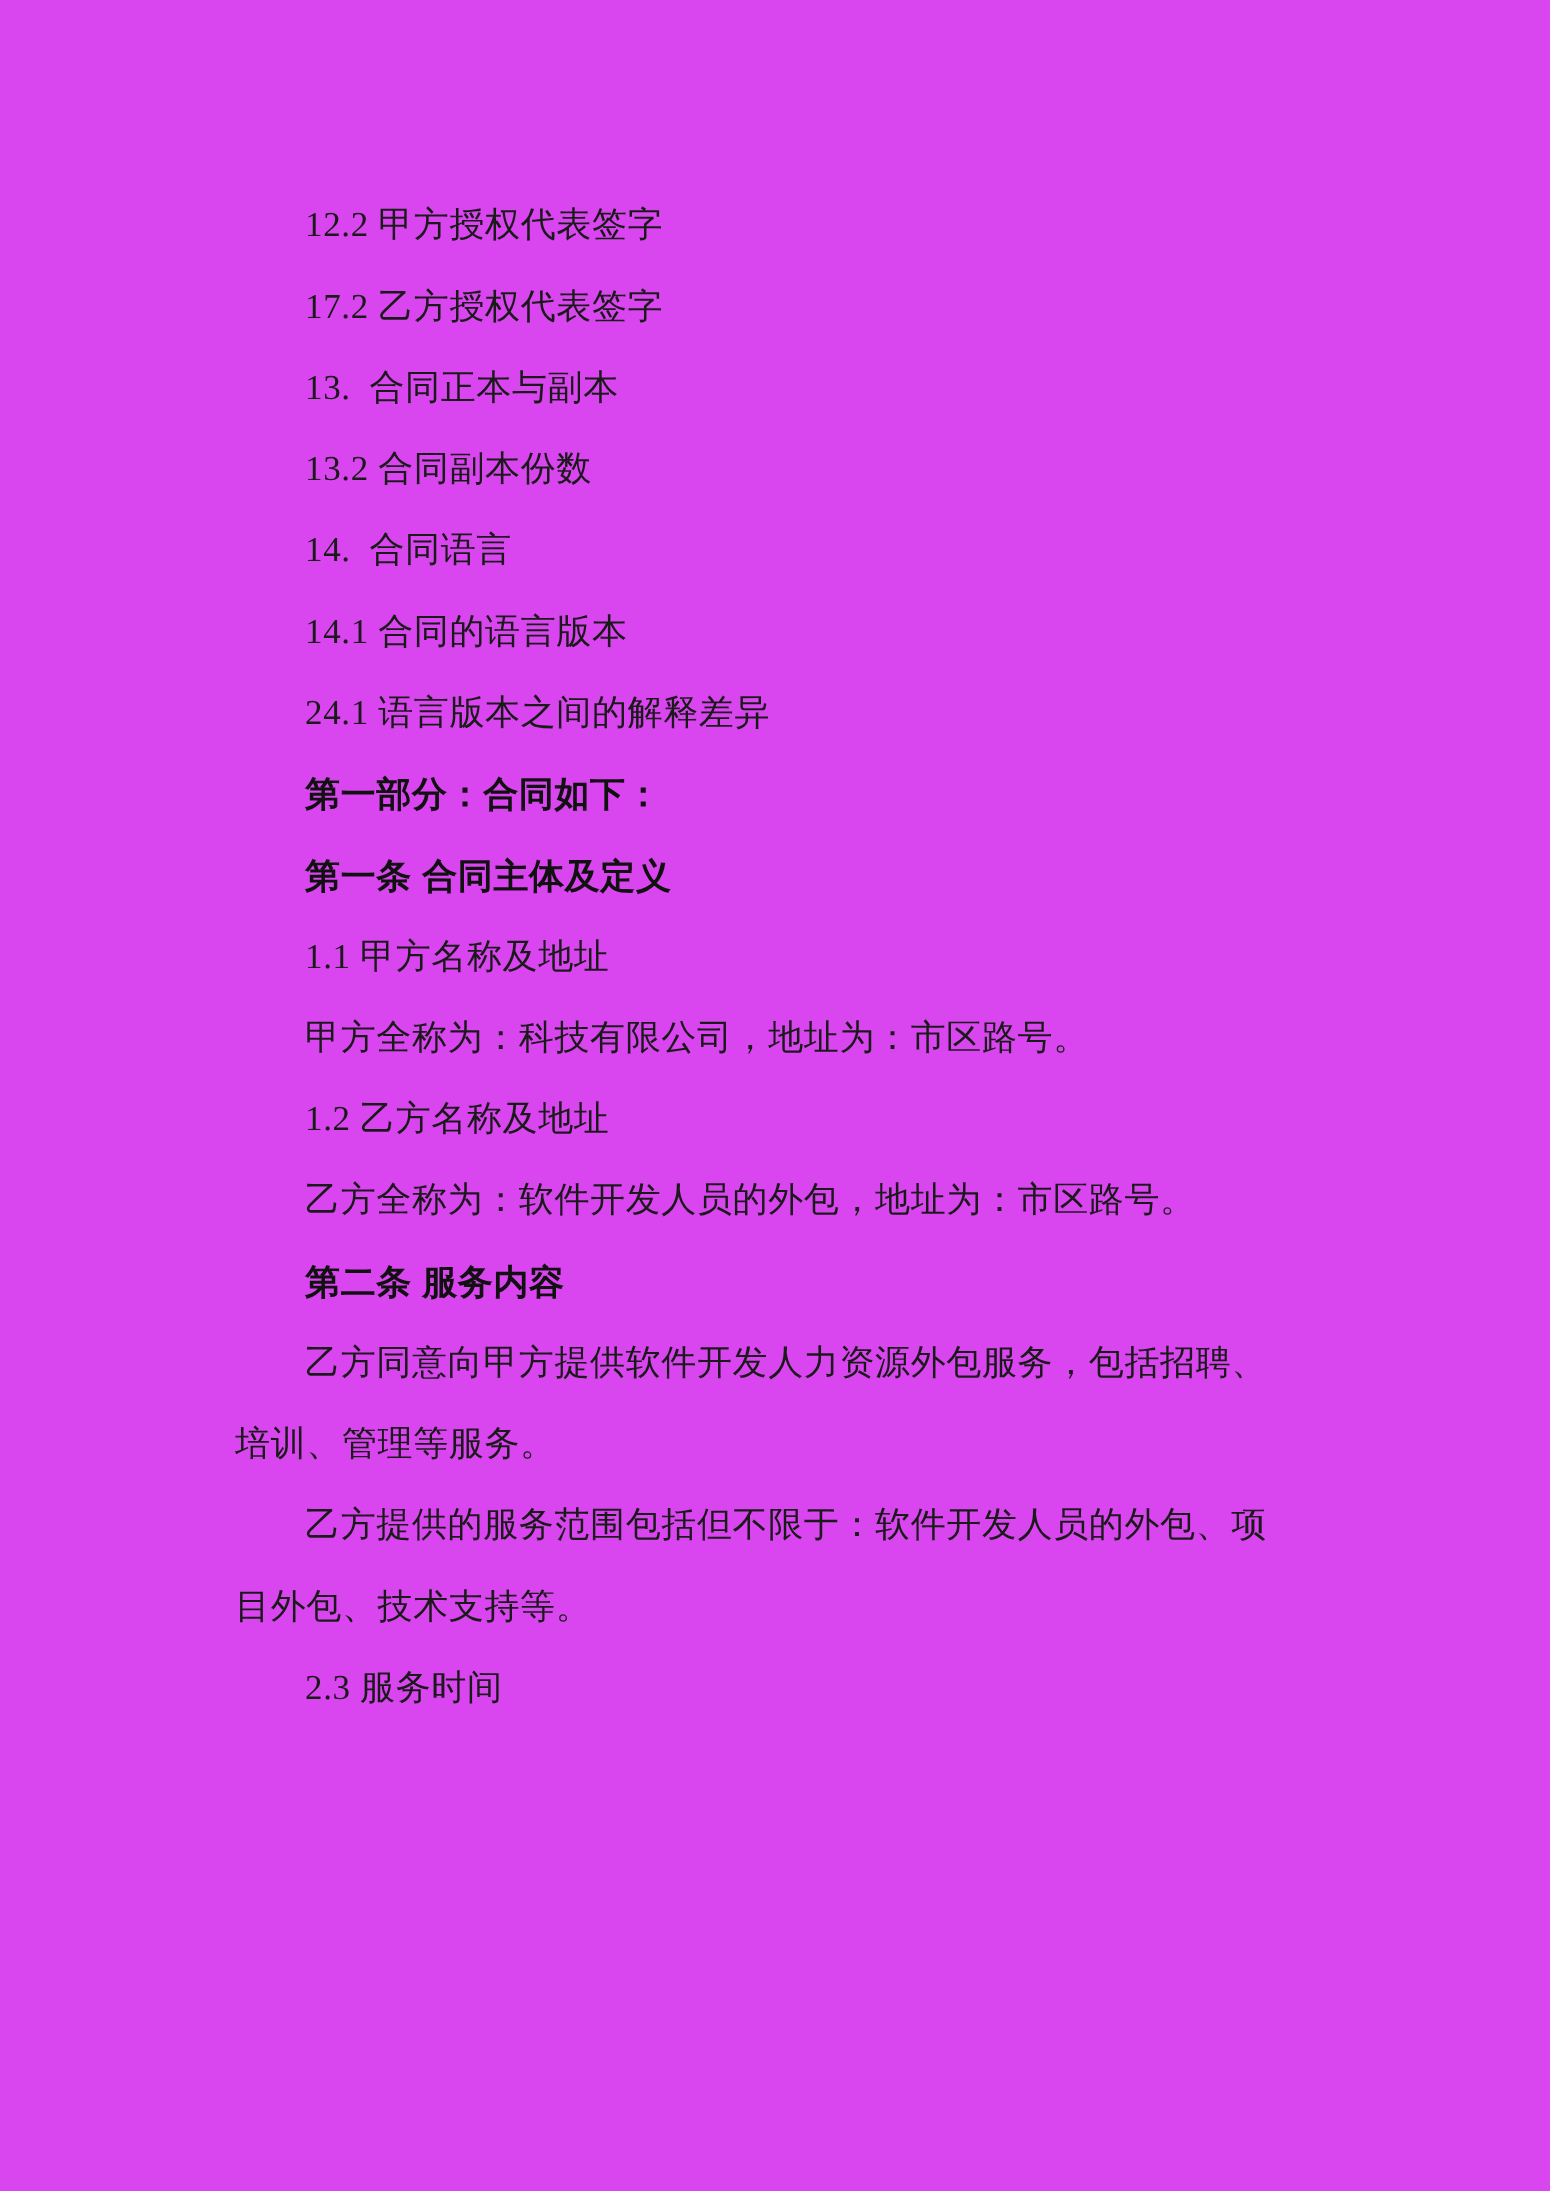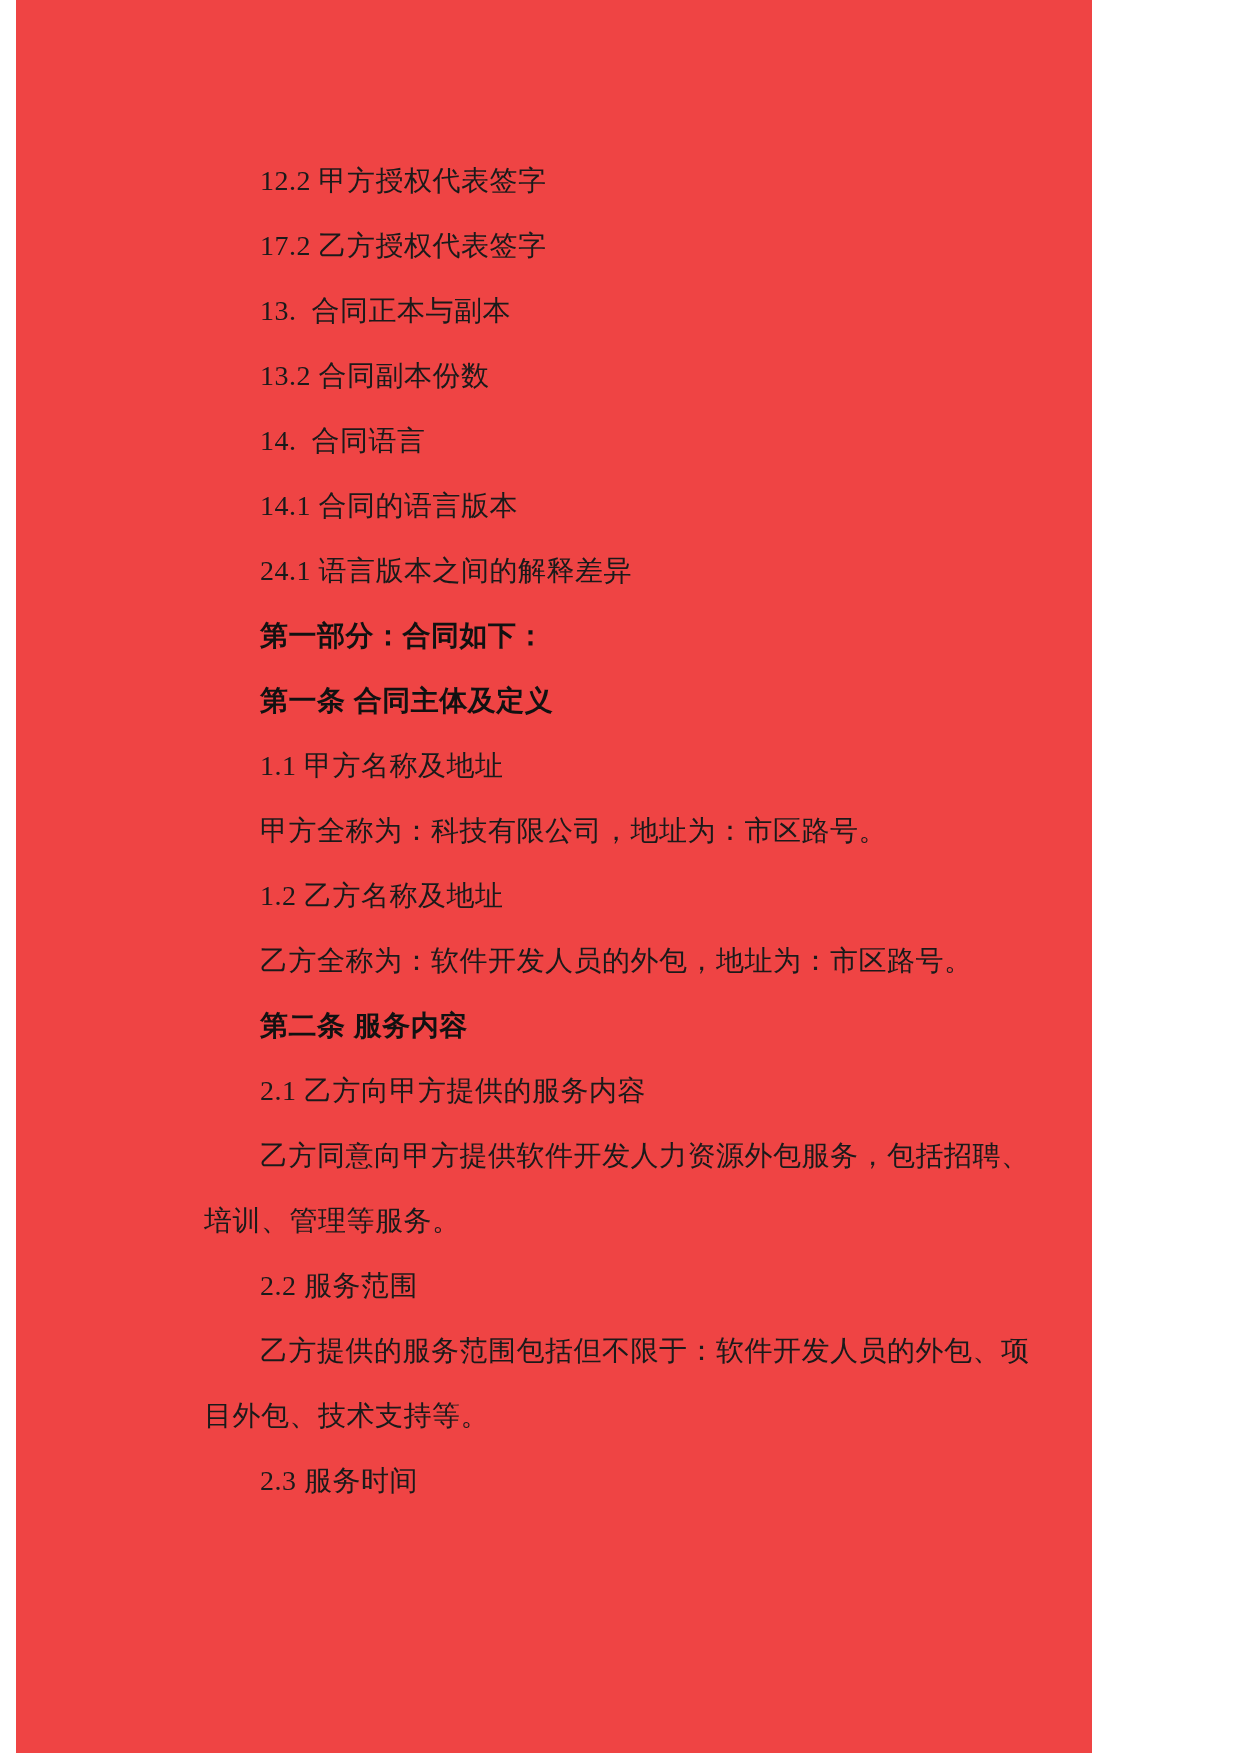--- a/index.html
+++ b/index.html
@@ -7,24 +7,23 @@
     padding: 0;
     background: #ffffff;
   }
   body {
     width: 1240px;
     height: 1753px;
     overflow: hidden;
   }
   .page {
     position: relative;
-    width: 1076px;
+    width: 1240px;
     height: 1753px;
-    background: #ef4444;
-    margin-left: 16px;
+    background: #d946ef;
   }
   .content {
     position: absolute;
     top: 148px;
     left: 188px;
     width: 868px;
   }
   .content p {
     margin: 0;
     padding: 0;
@@ -55,21 +54,19 @@
     <p class="item">14.  合同语言</p>
     <p class="item">14.1 合同的语言版本</p>
     <p class="item">24.1 语言版本之间的解释差异</p>
     <p class="heading">第一部分：合同如下：</p>
     <p class="heading">第一条 合同主体及定义</p>
     <p class="item">1.1 甲方名称及地址</p>
     <p class="para">甲方全称为：科技有限公司，地址为：市区路号。</p>
     <p class="item">1.2 乙方名称及地址</p>
     <p class="para">乙方全称为：软件开发人员的外包，地址为：市区路号。</p>
     <p class="heading">第二条 服务内容</p>
-    <p class="item">2.1 乙方向甲方提供的服务内容</p>
     <p class="para">乙方同意向甲方提供软件开发人力资源外包服务，包括招聘、
 培训、管理等服务。</p>
-    <p class="item">2.2 服务范围</p>
     <p class="para">乙方提供的服务范围包括但不限于：软件开发人员的外包、项
 目外包、技术支持等。</p>
     <p class="item">2.3 服务时间</p>
   </div>
 </div>
 
 </body></html>

